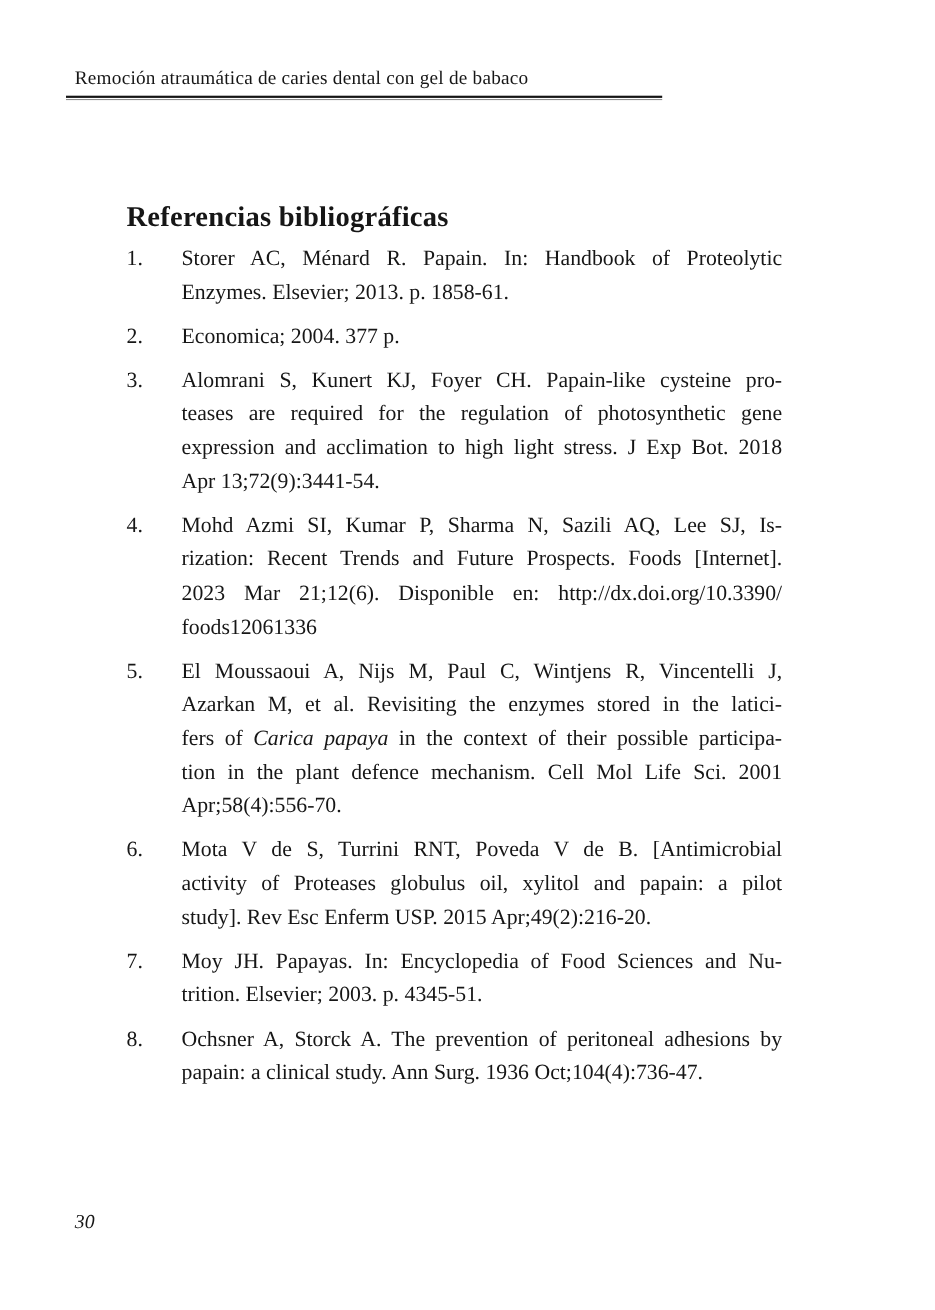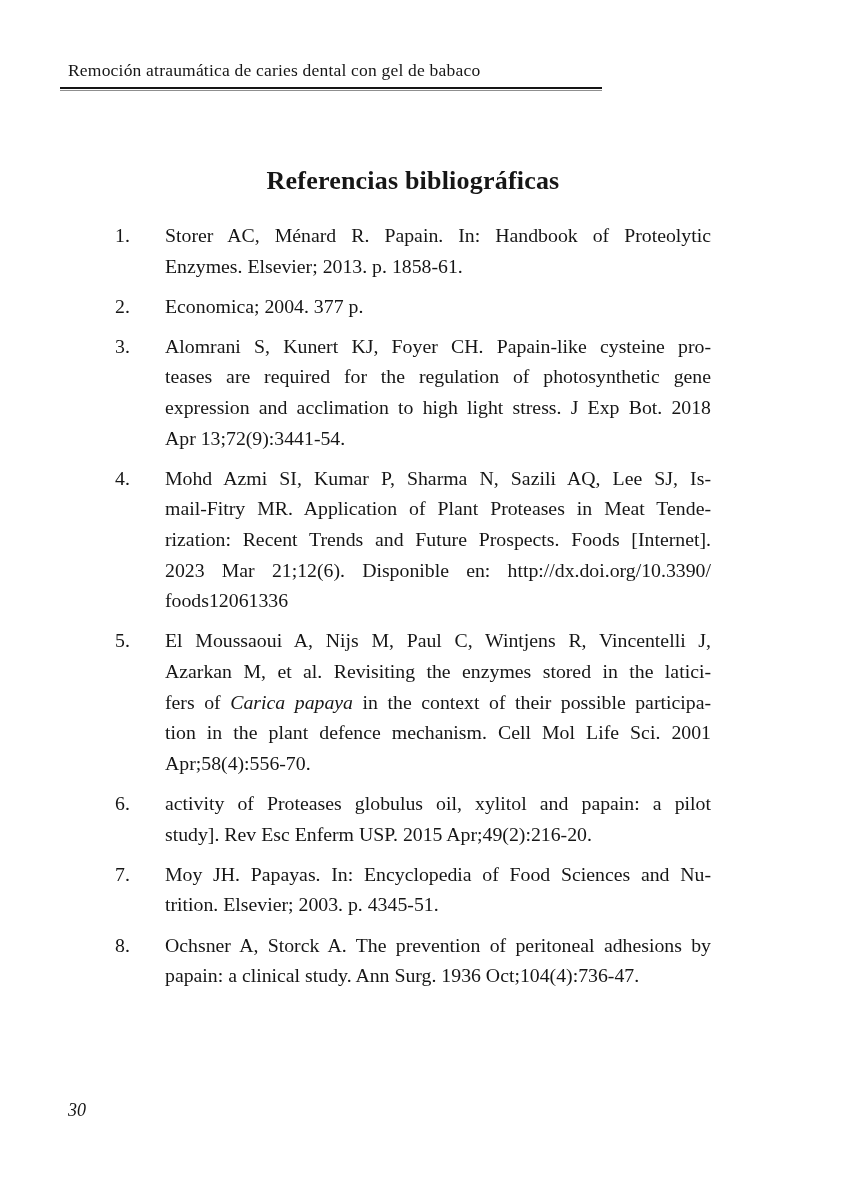--- a/index.html
+++ b/index.html
@@ -25,23 +25,22 @@
     padding-left: 8px;
     letter-spacing: 0.2px;
     white-space: nowrap;
   }
   .rule-thick { height: 2px; background: #151515; margin-top: 6px; }
   .rule-thin  { height: 1px; background: #8f8f8f; margin-top: 1px; }
 
   .page-title {
     position: absolute;
     left: 115px;
-    top: 149px;
+    top: 165px;
     width: 596px;
-    text-align: center;
     font-size: 26px;
     font-weight: 700;
     letter-spacing: 0.2px;
   }
 
   .refs {
     position: absolute;
     left: 115px;
     top: 220px;
     width: 596px;
@@ -103,39 +102,39 @@
         <div class="ref-line jline">Alomrani S, Kunert KJ, Foyer CH. Papain-like cysteine pro-</div>
         <div class="ref-line jline">teases are required for the regulation of photosynthetic gene</div>
         <div class="ref-line jline">expression and acclimation to high light stress. J Exp Bot. 2018</div>
         <div class="ref-line lline">Apr 13;72(9):3441-54.</div>
       </div>
     </div>
     <div class="ref">
       <div class="ref-num">4.</div>
       <div class="ref-body">
         <div class="ref-line jline">Mohd Azmi SI, Kumar P, Sharma N, Sazili AQ, Lee SJ, Is-</div>
-        <div class="ref-line jline">mail-Fitry MR. Application of Plant Proteases in Meat Tende-</div>
         <div class="ref-line jline">rization: Recent Trends and Future Prospects. Foods [Internet].</div>
         <div class="ref-line jline">2023 Mar 21;12(6). Disponible en: http://dx.doi.org/10.3390/</div>
         <div class="ref-line lline">foods12061336</div>
       </div>
     </div>
     <div class="ref">
       <div class="ref-num">5.</div>
       <div class="ref-body">
         <div class="ref-line jline">El Moussaoui A, Nijs M, Paul C, Wintjens R, Vincentelli J,</div>
         <div class="ref-line jline">Azarkan M, et al. Revisiting the enzymes stored in the latici-</div>
         <div class="ref-line jline"><span>fers of </span><em>Carica papaya</em><span> in the context of their possible participa-</span></div>
         <div class="ref-line jline">tion in the plant defence mechanism. Cell Mol Life Sci. 2001</div>
         <div class="ref-line lline">Apr;58(4):556-70.</div>
       </div>
     </div>
     <div class="ref">
       <div class="ref-num">6.</div>
       <div class="ref-body">
+        <div class="ref-line jline">Mota V de S, Turrini RNT, Poveda V de B. [Antimicrobial</div>
         <div class="ref-line jline">activity of Proteases globulus oil, xylitol and papain: a pilot</div>
         <div class="ref-line lline">study]. Rev Esc Enferm USP. 2015 Apr;49(2):216-20.</div>
       </div>
     </div>
     <div class="ref">
       <div class="ref-num">7.</div>
       <div class="ref-body">
         <div class="ref-line jline">Moy JH. Papayas. In: Encyclopedia of Food Sciences and Nu-</div>
         <div class="ref-line lline">trition. Elsevier; 2003. p. 4345-51.</div>
       </div>

